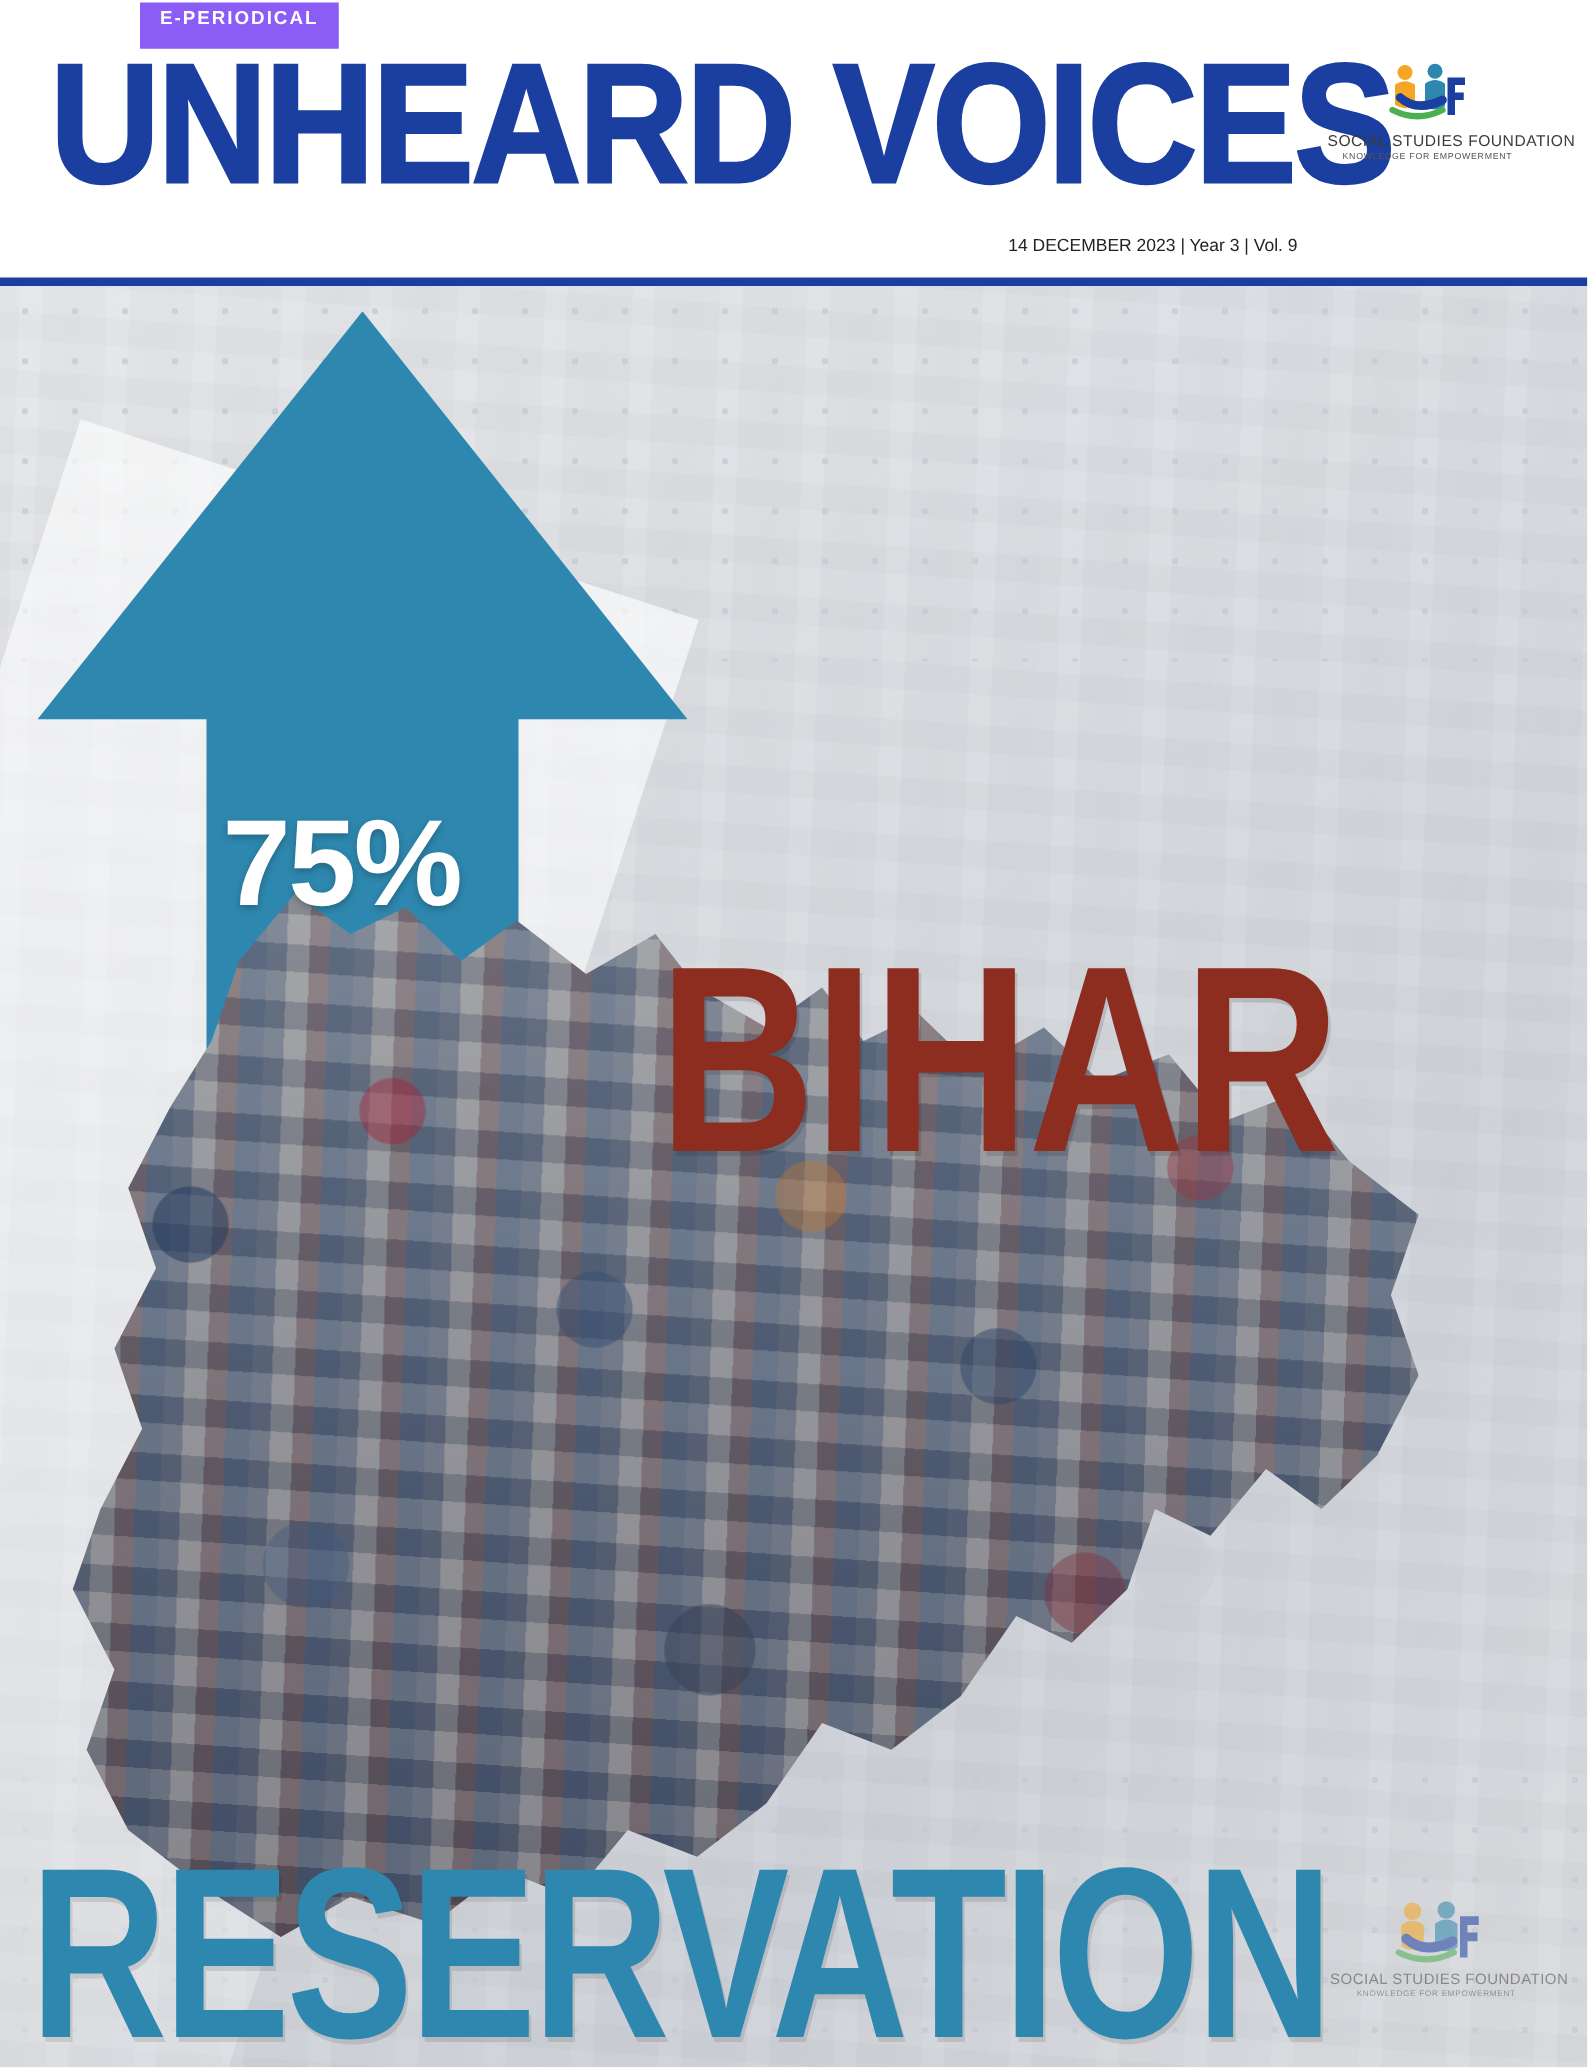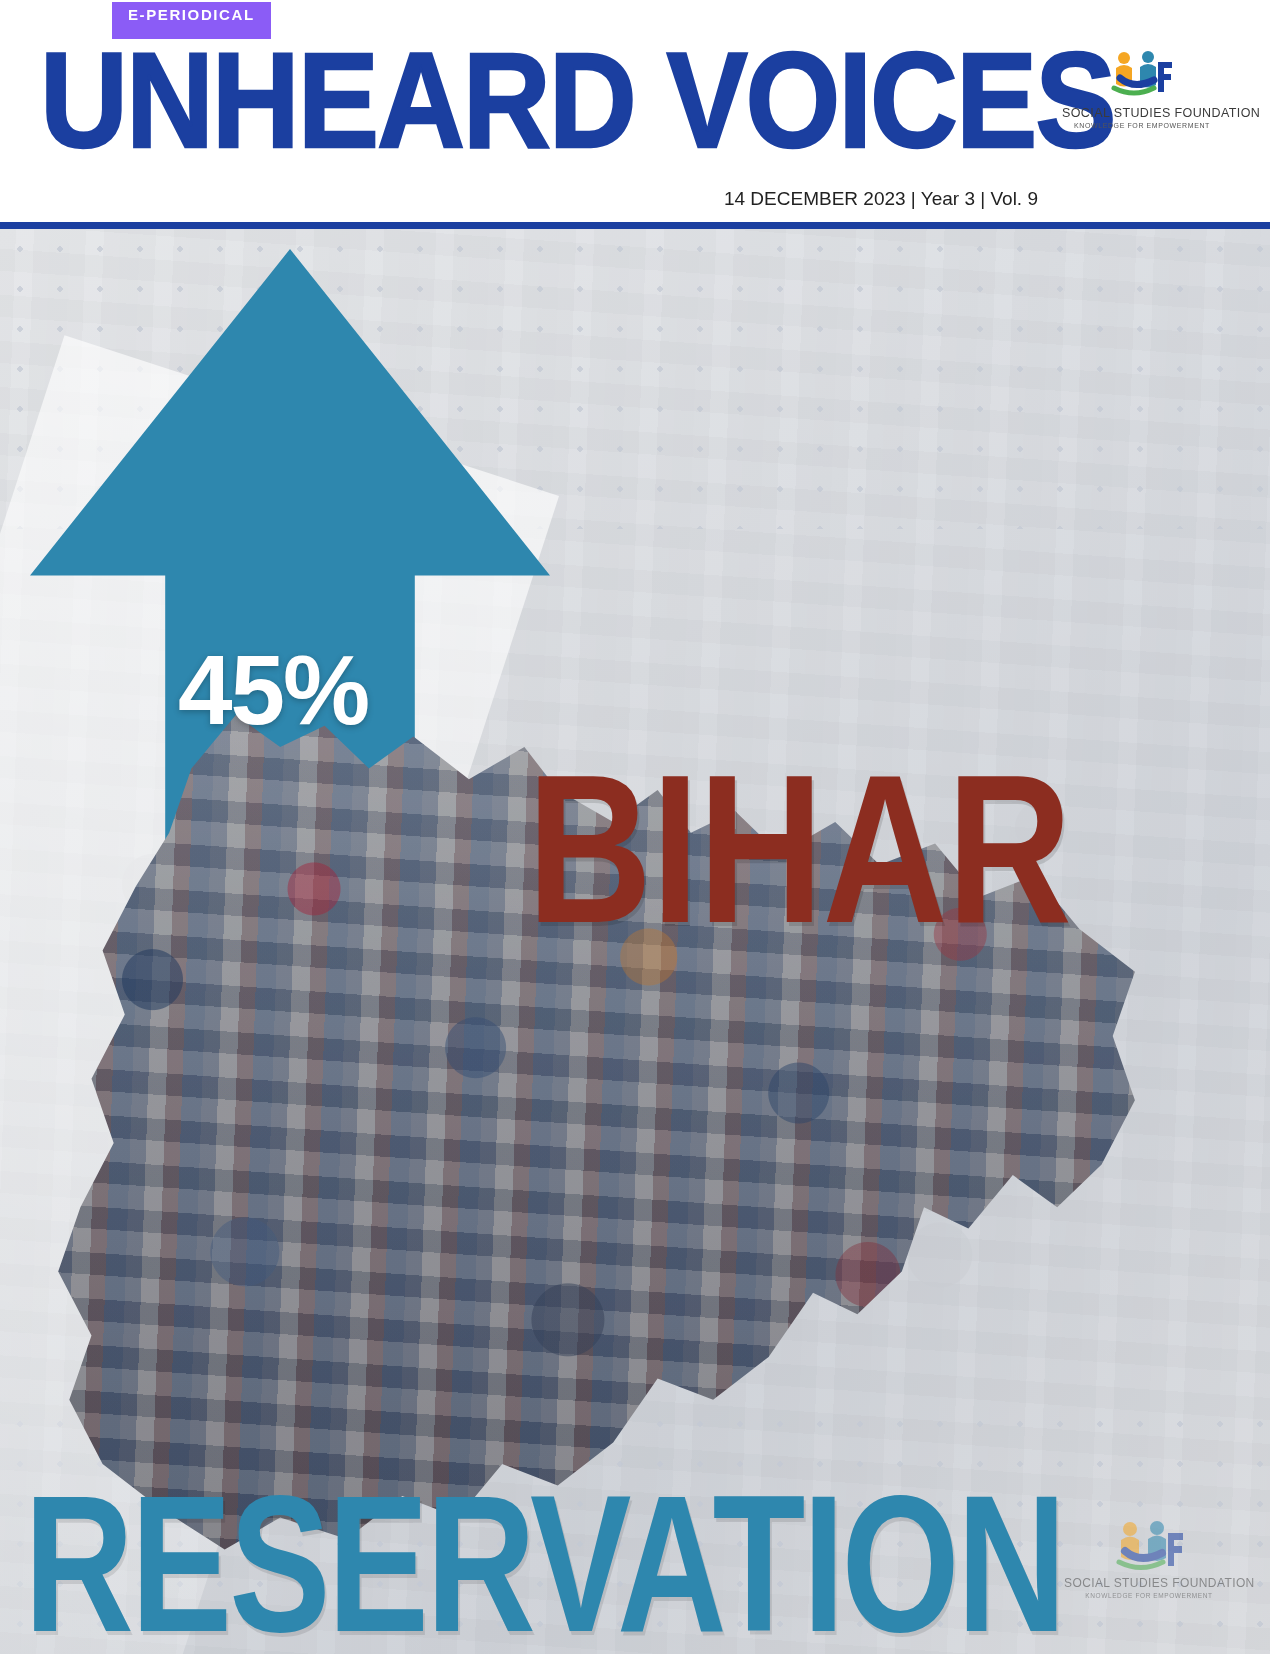--- a/index.html
+++ b/index.html
@@ -76,21 +76,21 @@
     font-size: 7px;
     color: #555;
     letter-spacing: 0.6px;
     margin-top: 2px;
     white-space: nowrap;
   }
   .issue-line {
     position: absolute;
     right: 232px;
     top: 188px;
-    font-size: 19px;
+    font-size: 14px;
     color: #222222;
     font-family: "Liberation Sans", sans-serif;
     white-space: nowrap;
   }
   .mast-rule {
     position: absolute;
     left: 0; right: 0;
     top: 222px;
     height: 7px;
     background: #1b3fa0;
@@ -280,21 +280,21 @@
     <div class="dots dots-top"></div>
     <div class="dots dots-bottom"></div>
     <div class="diag-band"></div>
 
     <div class="arrow"></div>
 
     <div class="map-shape">
       <div class="crowd"></div>
     </div>
 
-    <div class="pct">45%</div>
+    <div class="pct">75%</div>
 
     <div class="bihar">BIHAR</div>
 
     <div class="reservation">RESERVATION</div>
 
     <div class="corner-logo">
       <div class="logo-mark">
         <svg width="170" height="62" viewBox="0 0 170 62" xmlns="http://www.w3.org/2000/svg">
           <g>
             <circle cx="66" cy="11" r="7" fill="#f5a623"></circle>

